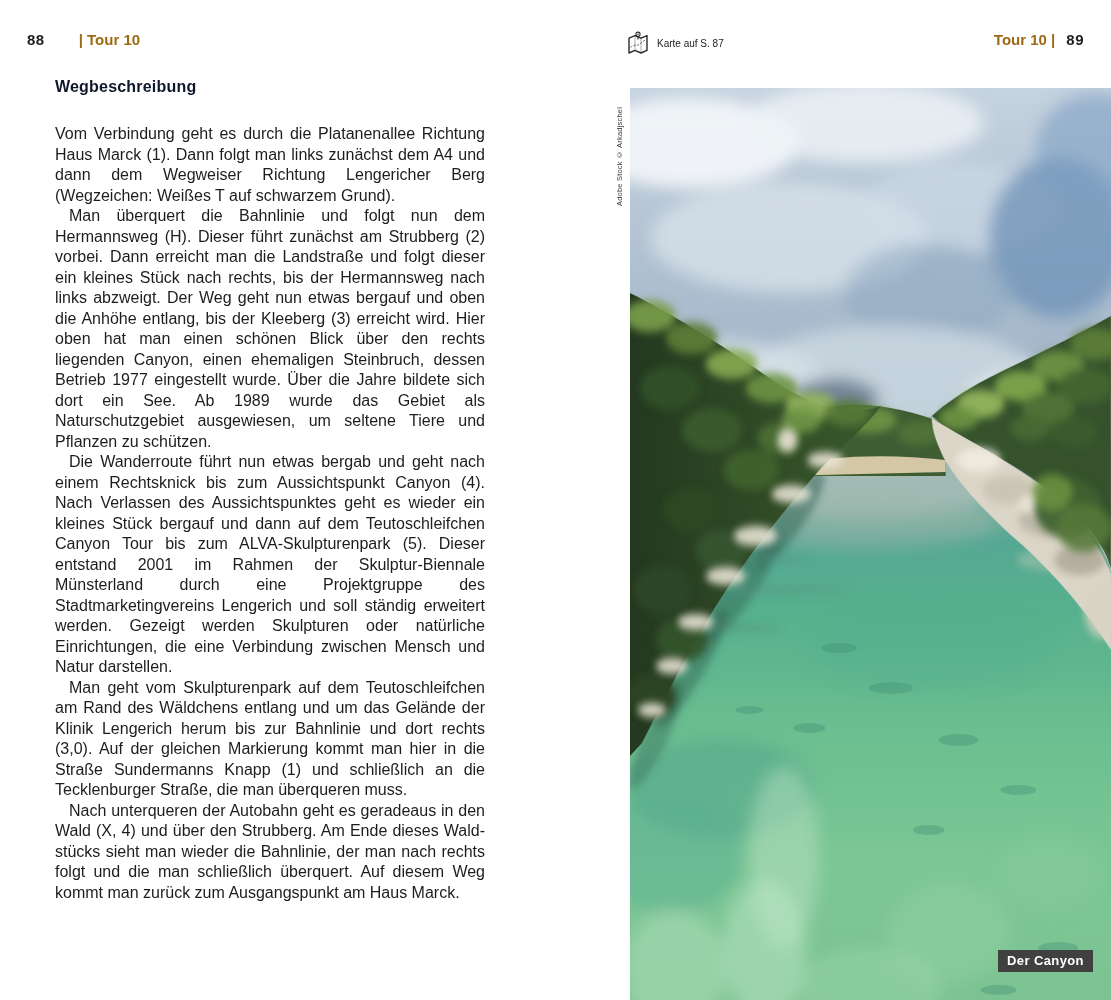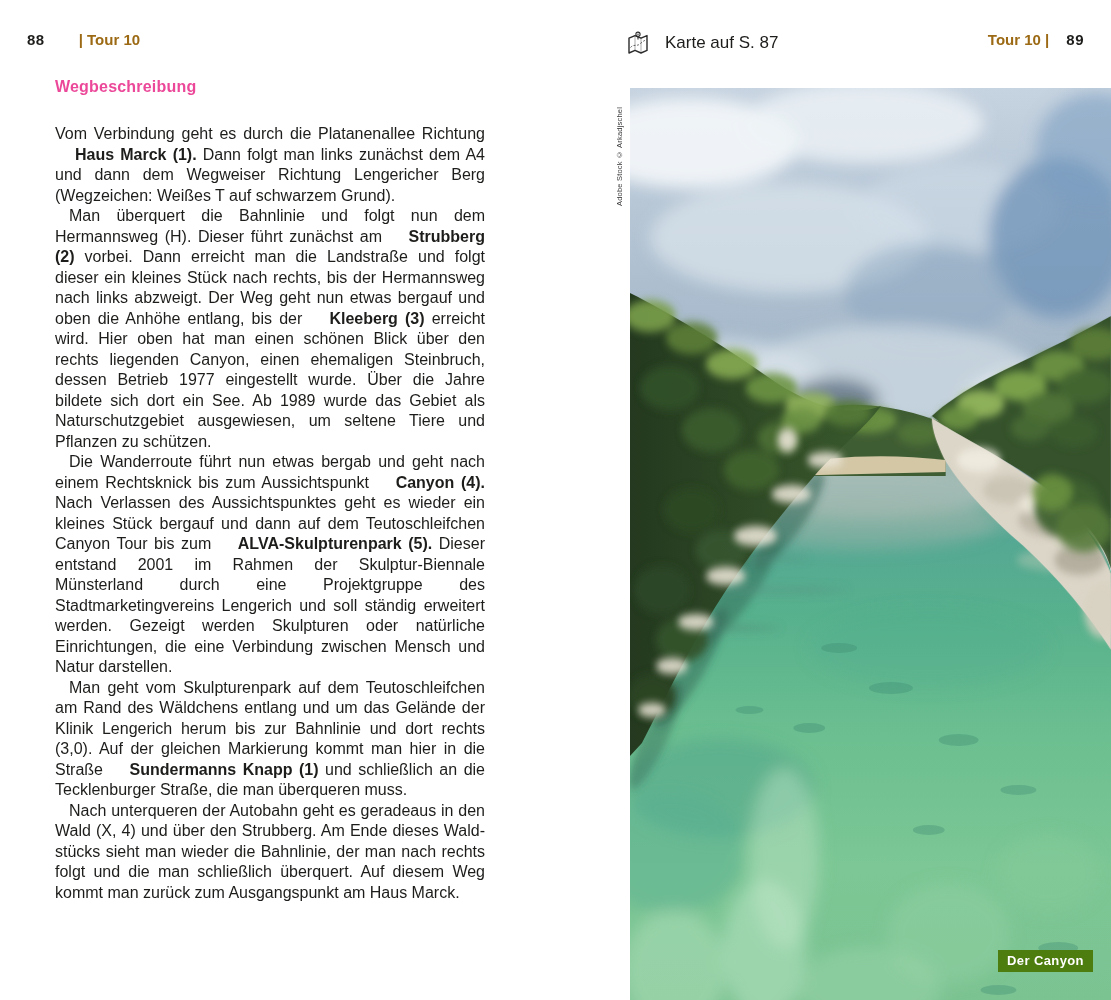--- a/index.html
+++ b/index.html
@@ -6,44 +6,44 @@
   body{
     width:1111px;height:1000px;background:#ffffff;
     font-family:"Liberation Sans",sans-serif;color:#1d1d1b;
     position:relative;overflow:hidden;
   }
   .page{position:absolute;inset:0;}
 
   
   .hdr{position:absolute;top:31px;left:0;width:100%;height:22px;font-size:15px;font-weight:700;}
   .hdr-left{position:absolute;left:27px;top:0;display:flex;align-items:center;gap:11px;}
-  .hdr-center{position:absolute;left:626px;top:0;display:flex;align-items:center;gap:15px;font-weight:400;font-size:17px;}
-  .hdr-right{position:absolute;right:27px;top:0;display:flex;align-items:center;gap:17px;}
+  .hdr-center{position:absolute;left:626px;top:0;display:flex;align-items:center;gap:7px;font-weight:400;font-size:10px;}
+  .hdr-right{position:absolute;right:27px;top:0;display:flex;align-items:center;gap:11px;}
   .gold{color:#9c6a14;padding-left:23px;}
   .pagenum{color:#1d1d1b;letter-spacing:.5px;}
   .map-icon svg{display:block;}
 
   
   .article{position:absolute;left:55px;top:78px;width:430px;}
   .article h1{
-    margin:0 0 28px 0;font-size:16px;font-weight:700;letter-spacing:.2px;color:#ec4899;
+    margin:0 0 28px 0;font-size:16px;font-weight:700;letter-spacing:.2px;color:#0f172a;
   }
   .article p{
     margin:0;font-size:16px;line-height:20.5px;text-align:justify;
     hyphens:manual;color:#1d1d1b;
   }
   .article p.indent{text-indent:14px;}
-  .article strong{font-weight:700;margin-left:20px;}
+  .article strong{font-weight:400;}
 
   
   .photo{position:absolute;left:630px;top:88px;width:481px;height:912px;margin:0;}
   .photo svg{display:block;width:100%;height:100%;}
   .photo-caption{
     position:absolute;left:368px;top:862px;
-    background:#4d7c0f;color:#ffffff;font-size:13px;font-weight:700;
+    background:#404040;color:#ffffff;font-size:13px;font-weight:700;
     letter-spacing:.4px;padding:3px 9px 4px 9px;white-space:nowrap;
   }
   .photo-credit{
     position:absolute;left:615px;top:86px;height:120px;width:13px;
     writing-mode:vertical-rl;transform:rotate(180deg);
     font-size:7.5px;color:#3a3a3a;letter-spacing:.2px;white-space:nowrap;
   }
 </style>
 </head>
 <body>

